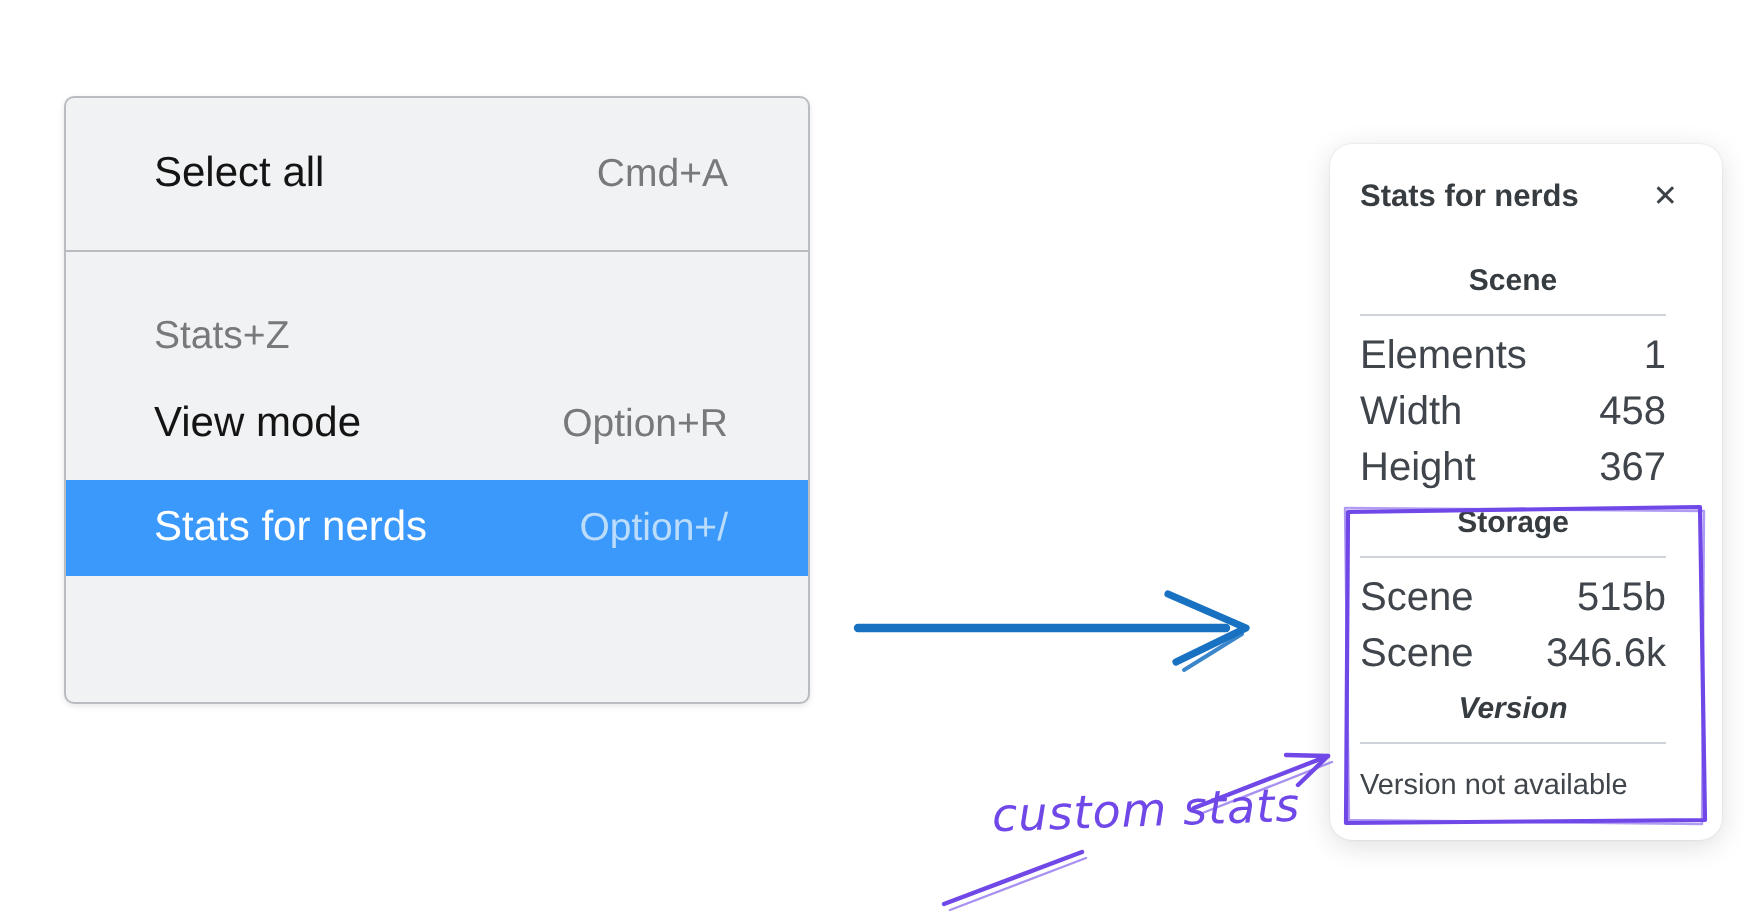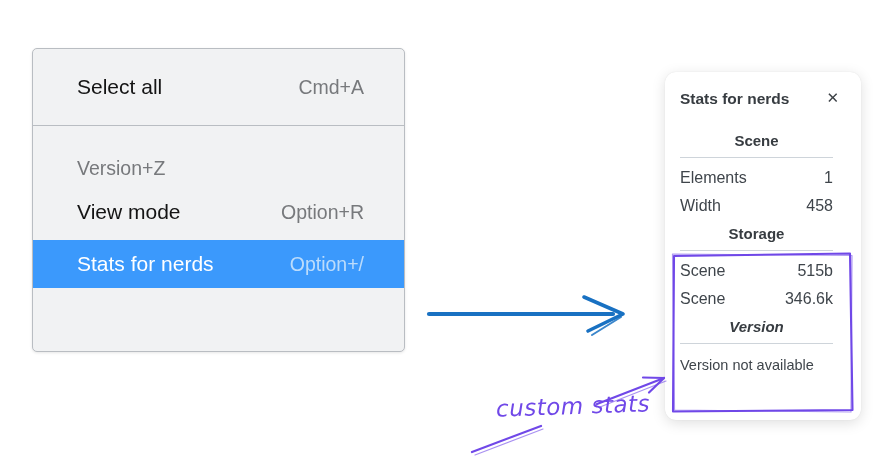--- a/index.html
+++ b/index.html
@@ -41,21 +41,21 @@
     margin-right:-8px;background:none;border:none;padding:2px;
     font-family:"DejaVu Sans",sans-serif;
   }
   .section-heading{text-align:center;font-weight:bold;font-size:15px;}
   .heading-scene{margin-top:23px;}
   .heading-storage{margin-top:5px;}
   .heading-version{margin-top:5px;font-style:italic;}
   .hr{height:1px;background:var(--divider);margin-top:8px;margin-bottom:6px;}
   .stat-row{
     display:flex;justify-content:space-between;align-items:center;
-    font-size:16px;height:28px;color:#3f454b;text-align:center;
+    font-size:20px;height:28px;color:#3f454b;text-align:center;
   }
   .stat-note{font-size:14.5px;height:30px;display:flex;align-items:center;color:#3f454b;}
   
   .overlay{position:absolute;left:0;top:0;pointer-events:none;}
   .blue-stroke{stroke:var(--blue-arrow);fill:none;stroke-linecap:round;stroke-linejoin:round;}
   .purple-stroke{stroke:var(--annotation-purple);fill:none;stroke-linecap:round;stroke-linejoin:round;}
   .annotation-text{
     position:absolute;left:496px;top:393px;font-size:23px;font-style:italic;
     letter-spacing:.5px;color:var(--annotation-purple);transform:rotate(-2deg);
     font-family:"DejaVu Sans","Liberation Sans",sans-serif;white-space:nowrap;
@@ -67,21 +67,21 @@
 <div id="stage">
 
   <div class="menu">
     <div class="menu-row row-select-all">
       <span>Select all</span>
       <span class="shortcut">Cmd+A</span>
     </div>
     <div class="menu-divider"></div>
     <div class="menu-section-b">
       <div class="menu-row">
-        <span class="shortcut">Version+Z</span>
+        <span class="shortcut">Stats+Z</span>
       </div>
       <div class="menu-row">
         <span>View mode</span>
         <span class="shortcut">Option+R</span>
       </div>
       <div class="menu-row highlighted">
         <span>Stats for nerds</span>
         <span class="shortcut">Option+/</span>
       </div>
     </div>
@@ -95,20 +95,24 @@
 
     <div class="section-heading heading-scene">Scene</div>
     <div class="hr"></div>
     <div class="stat-row">
       <span>Elements</span>
       <span>1</span>
     </div>
     <div class="stat-row">
       <span>Width</span>
       <span>458</span>
+    </div>
+    <div class="stat-row">
+      <span>Height</span>
+      <span>367</span>
     </div>
 
     <div class="section-heading heading-storage">Storage</div>
     <div class="hr"></div>
     <div class="stat-row">
       <span>Scene</span>
       <span>515b</span>
     </div>
     <div class="stat-row">
       <span>Scene</span>

